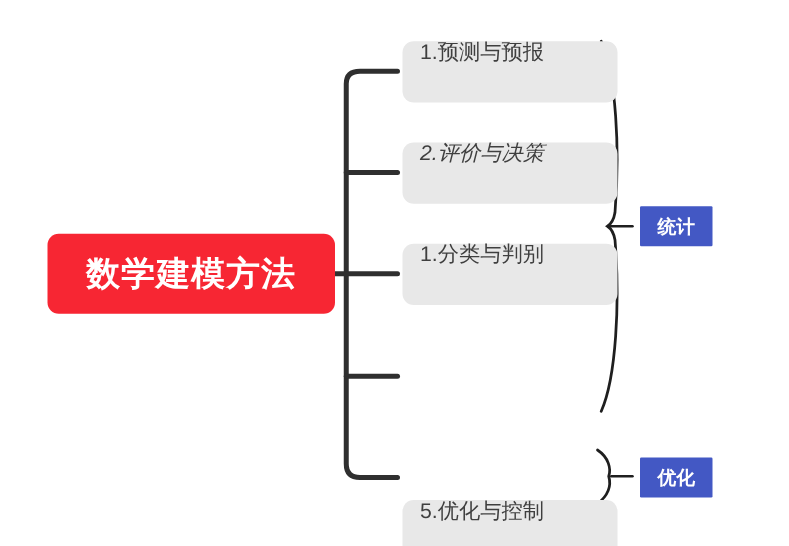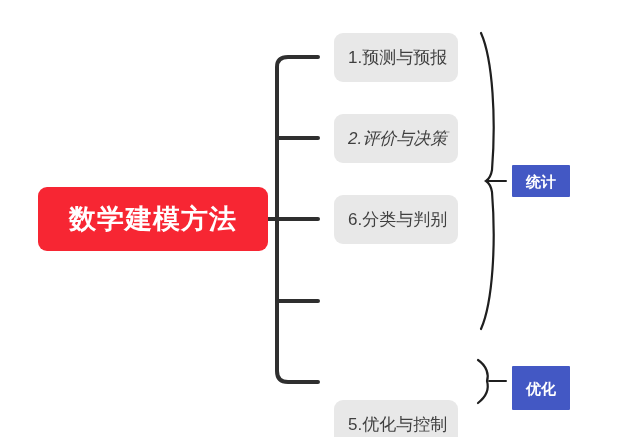--- a/index.html
+++ b/index.html
@@ -45,27 +45,27 @@
     font-size: 27px;
     font-weight: bold;
     letter-spacing: 1px;
     line-height: 1;
     white-space: nowrap;
   }
 
   
   .branch-node {
     position: absolute;
-    left: 334px;
-    width: 124px;
+    left: 322px;
+    width: 172px;
     height: 49px;
     background: #e8e8e8;
     border-radius: 9px;
     display: flex;
-    align-items: center;
+    align-items: flex-start;
     box-sizing: border-box;
     padding-left: 14px;
   }
   .branch-label {
     color: #3f3f3f;
     font-size: 17px;
     line-height: 1;
     white-space: nowrap;
   }
 
@@ -89,21 +89,21 @@
   #tag-statistics {
     left: 512px;
     top: 165px;
     width: 58px;
     height: 32px;
   }
   #tag-optimization {
     left: 512px;
     top: 366px;
     width: 58px;
-    height: 44px;
+    height: 32px;
   }
 </style>
 </head>
 <body>
 
 <div id="canvas">
 
   <svg id="connectors" viewBox="0 0 631 437" width="631" height="437" xmlns="http://www.w3.org/2000/svg">
 
     <path d="M 268 219 L 277 219 M 277 67 L 277 371
@@ -131,21 +131,21 @@
     <span class="root-label">数学建模方法</span>
   </div>
 
   <div class="branch-node" style="top:33px;">
     <span class="branch-label">1.预测与预报</span>
   </div>
   <div class="branch-node" style="top:114px;font-style:italic;">
     <span class="branch-label">2.评价与决策</span>
   </div>
   <div class="branch-node" style="top:195px;">
-    <span class="branch-label">6.分类与判别</span>
+    <span class="branch-label">1.分类与判别</span>
   </div>
   <div class="branch-node" style="top:358px;margin-top:42px;">
     <span class="branch-label">5.优化与控制</span>
   </div>
 
   <div class="tag-node" id="tag-statistics">
     <span class="tag-label">统计</span>
   </div>
   <div class="tag-node" id="tag-optimization">
     <span class="tag-label">优化</span>

